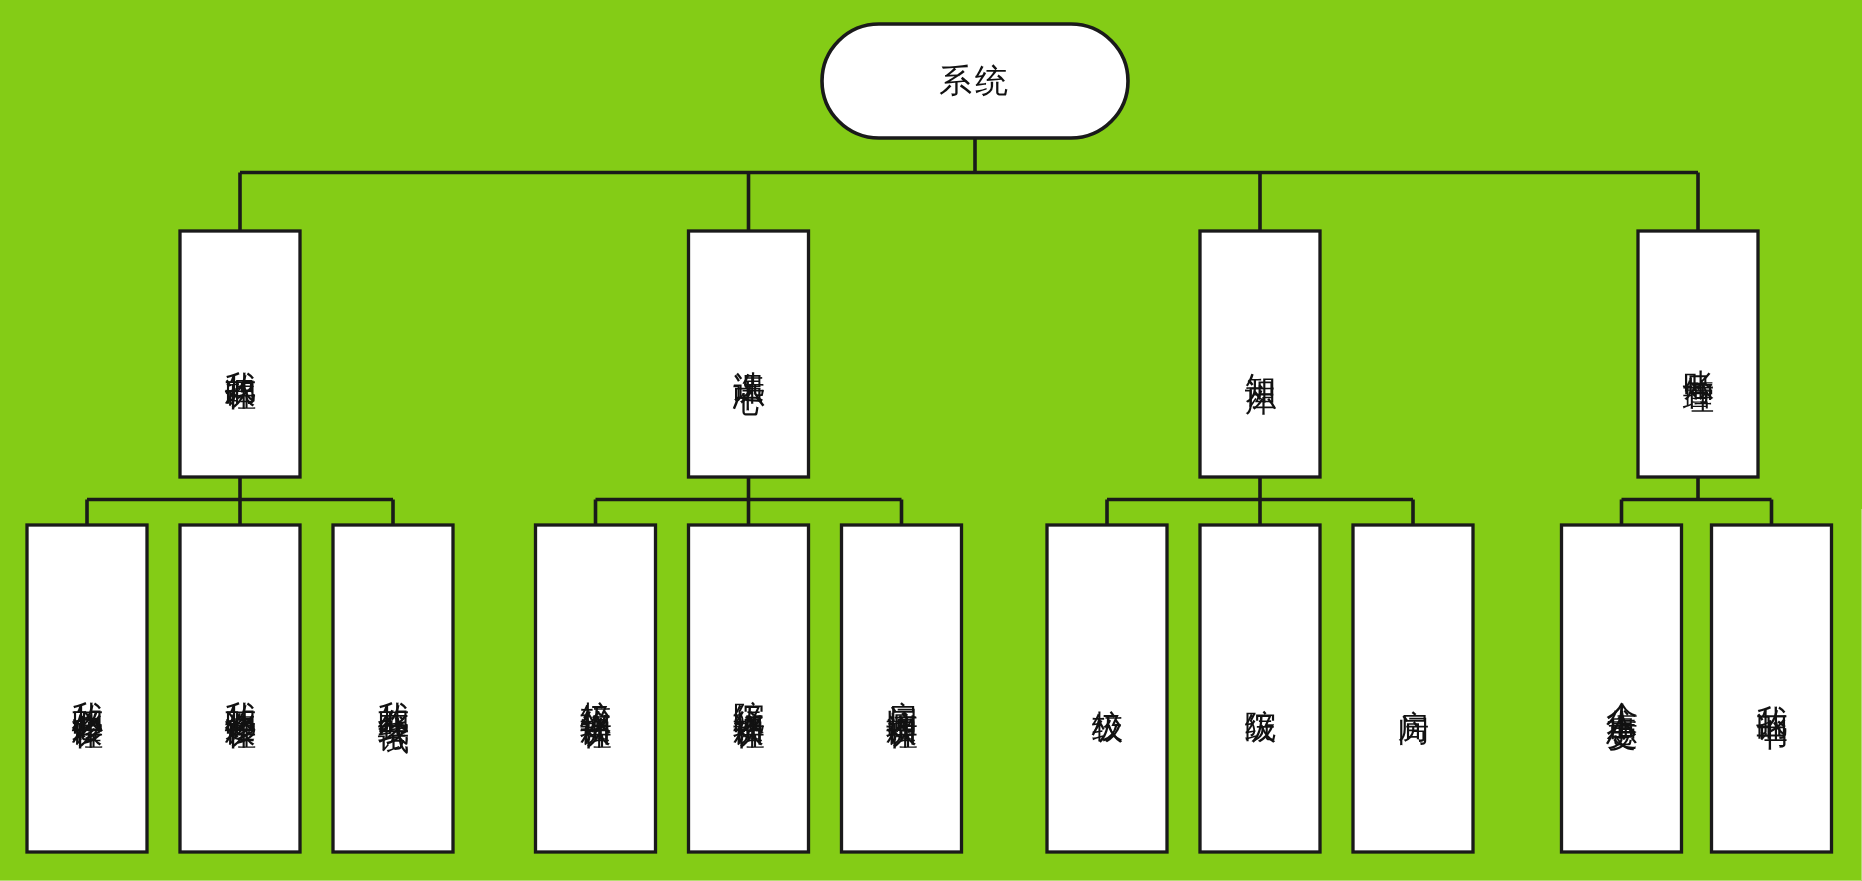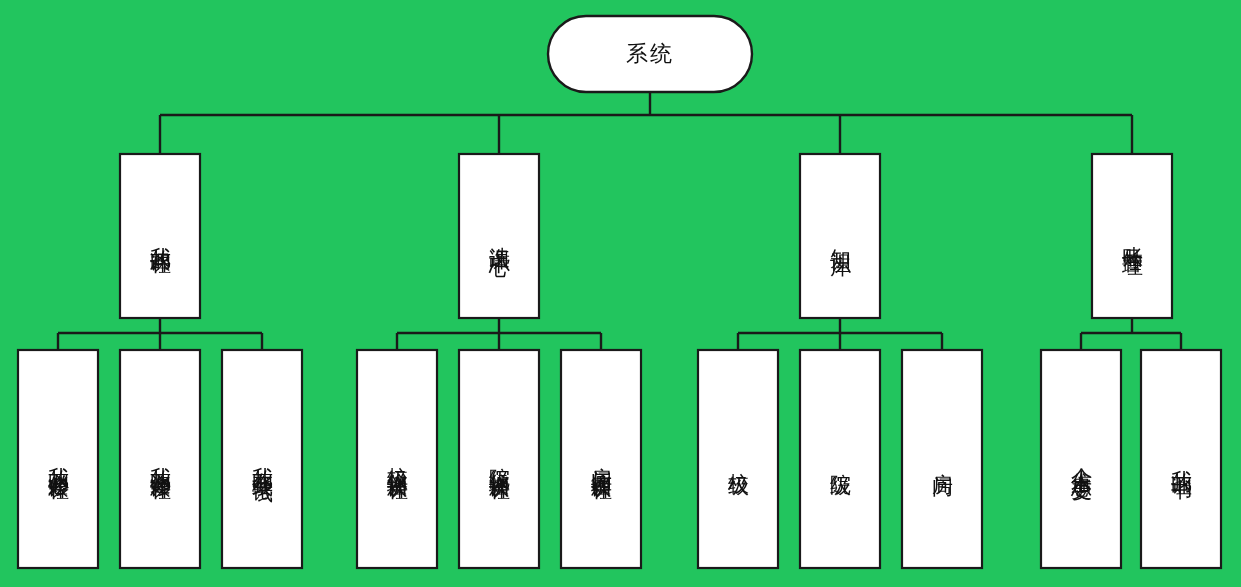--- a/index.html
+++ b/index.html
@@ -11,21 +11,21 @@
   body {
     width: 1241px;
     height: 587px;
     font-family: "Liberation Serif", "DejaVu Serif", serif;
     overflow: hidden;
   }
   #diagram-root {
     position: relative;
     width: 1241px;
     height: 587px;
-    background: #22c55e;
+    background: #84cc16;
   }
   svg#tree-svg {
     position: absolute;
     top: 0;
     left: 0;
     width: 1241px;
     height: 587px;
     display: block;
   }
   .node-box {

